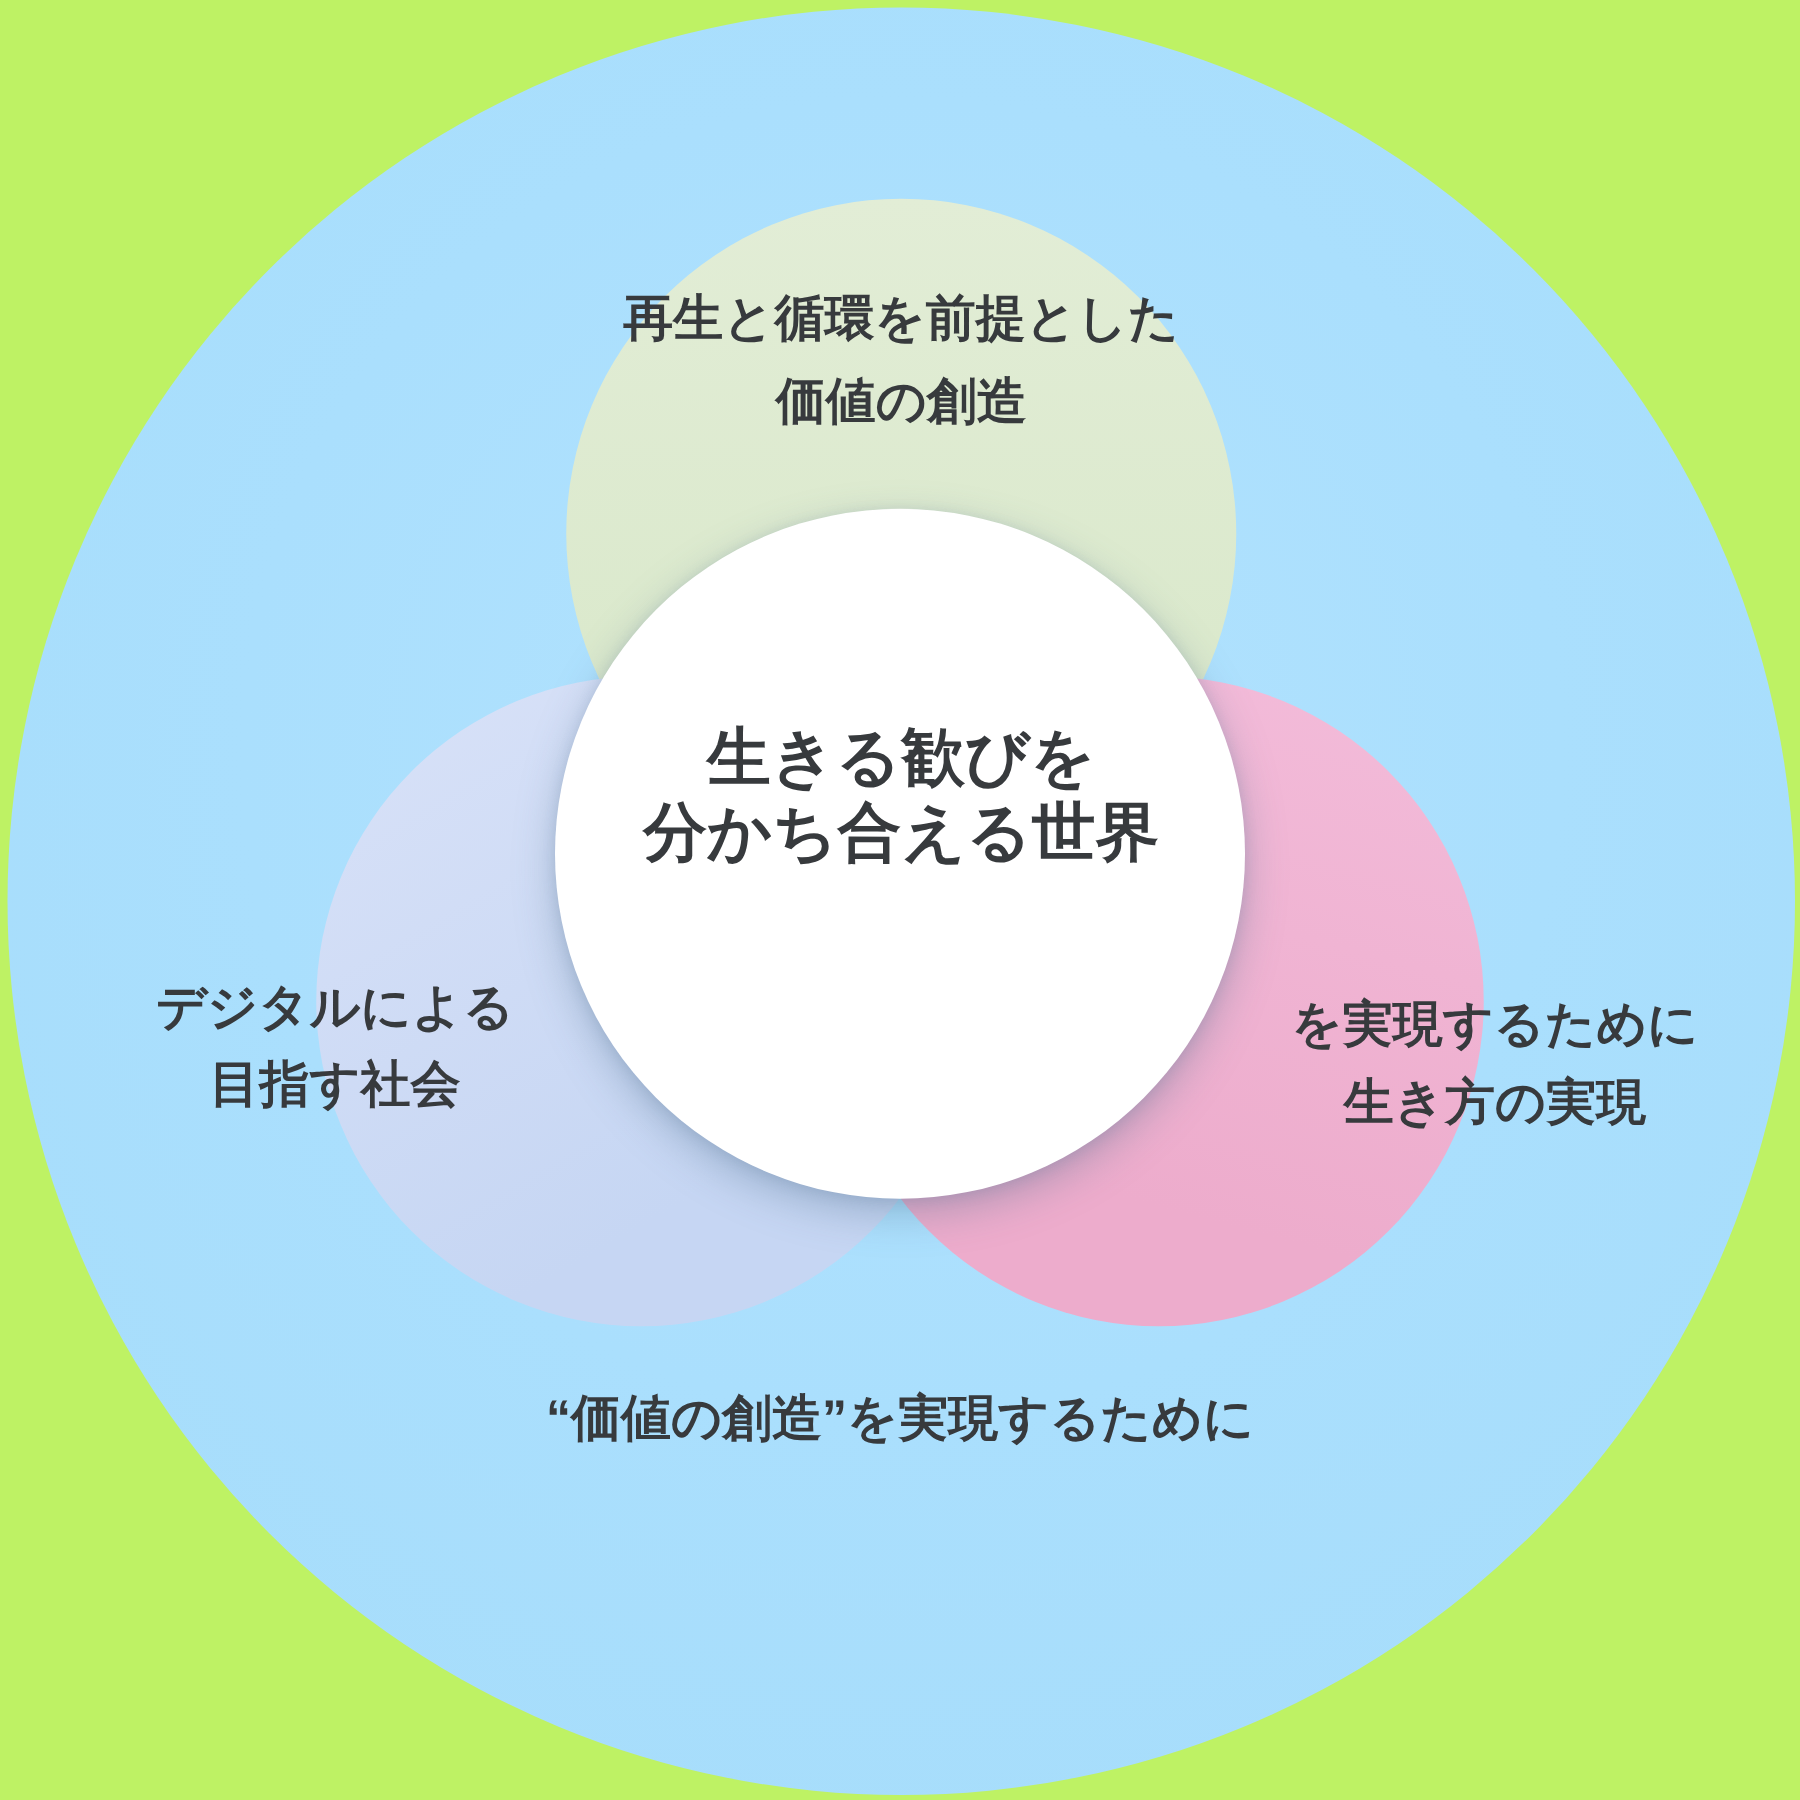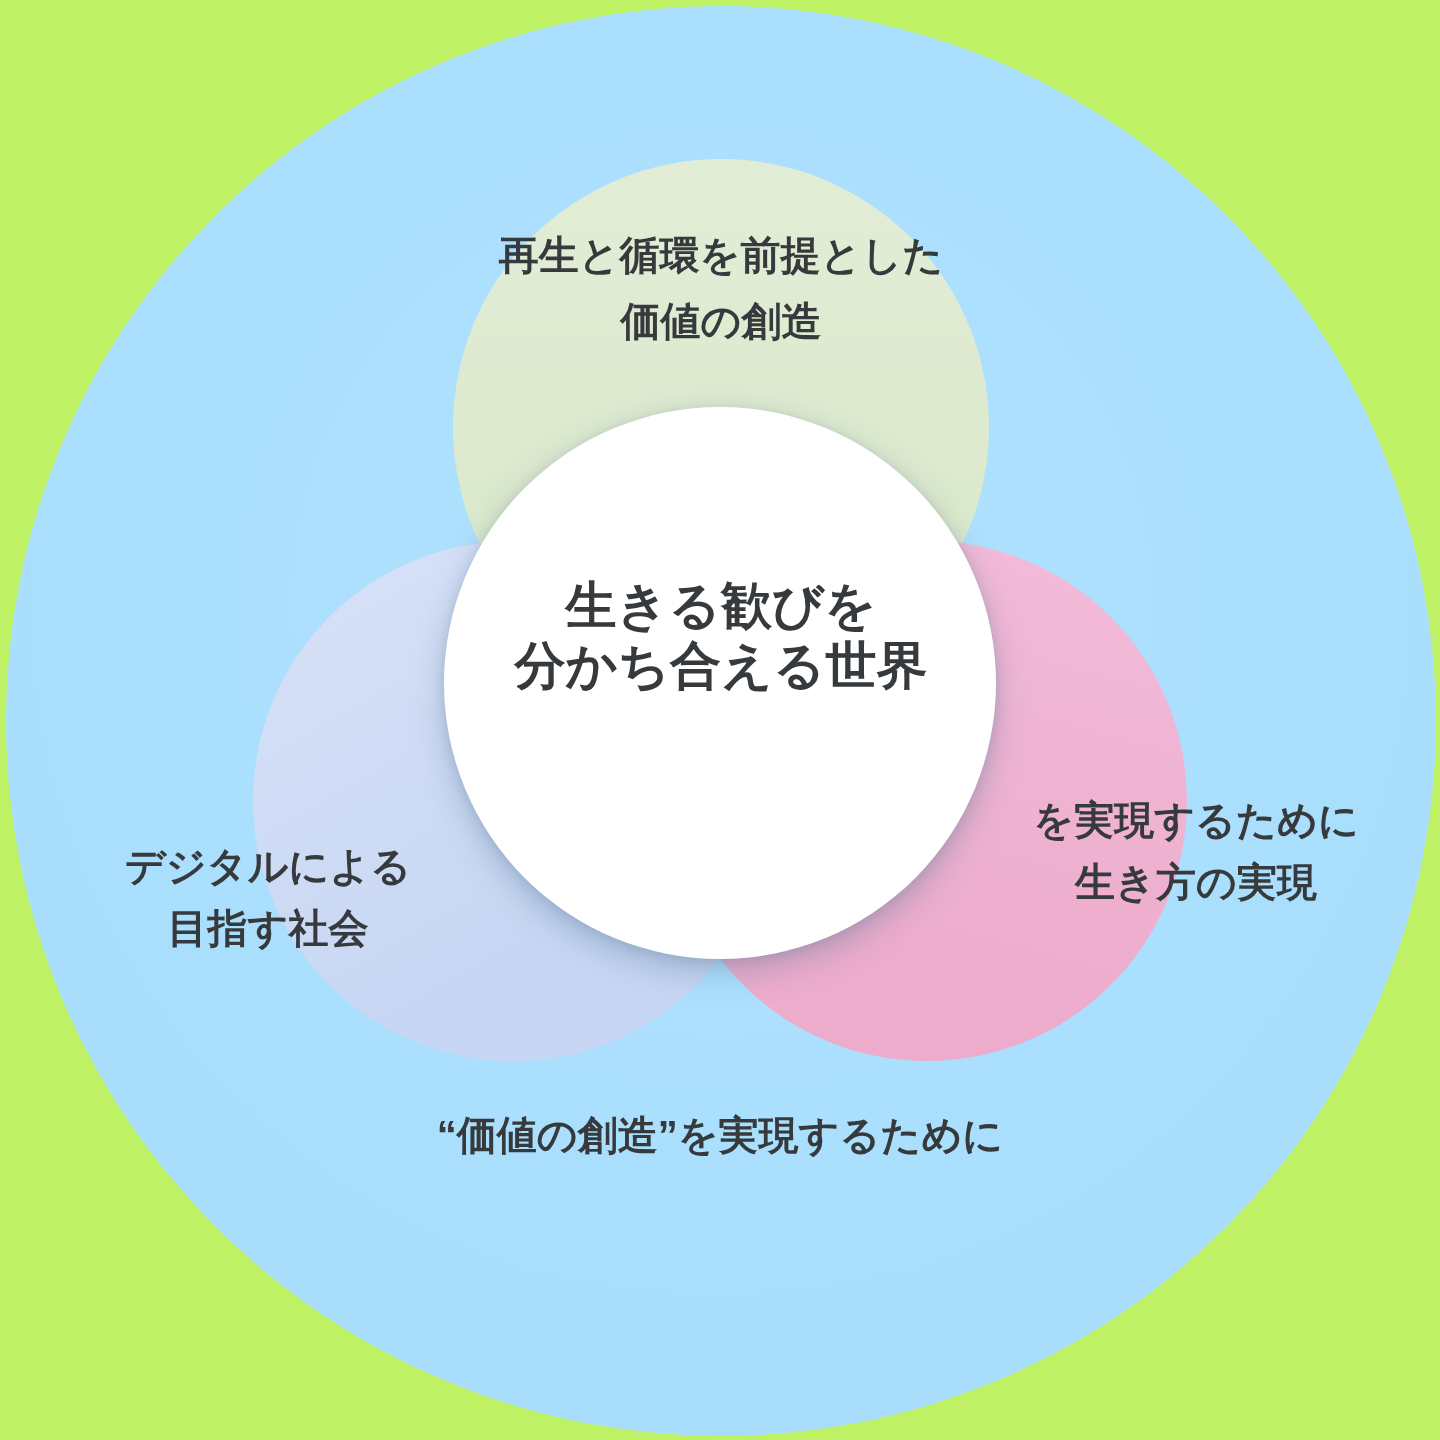--- a/index.html
+++ b/index.html
@@ -35,21 +35,21 @@
   .label{
     position:absolute;
     transform:translateX(-50%);
     text-align:center;
     color:#373a3d;
     font-weight:600;
     white-space:nowrap;
   }
   .label-line{display:block;}
   .top-label{left:721px;top:222px;font-size:40px;line-height:66px;}
-  .left-label{left:268px;top:835px;font-size:40px;line-height:62px;}
+  .left-label{left:268px;top:775px;font-size:40px;line-height:62px;}
   .right-label{left:1196px;top:789px;font-size:40px;line-height:62px;}
   .center-label{left:721px;top:566px;}
   .center-heading{color:#e53e5d;font-size:33px;line-height:52px;font-weight:700;letter-spacing:0.02em;}
   .center-body{font-size:51px;line-height:60px;margin-top:10px;font-weight:600;color:#373a3d;}
   .caption-label{left:720px;top:1110px;font-size:40px;line-height:50px;}
 </style>
 </head>
 <body>
 
 <div class="stage">

